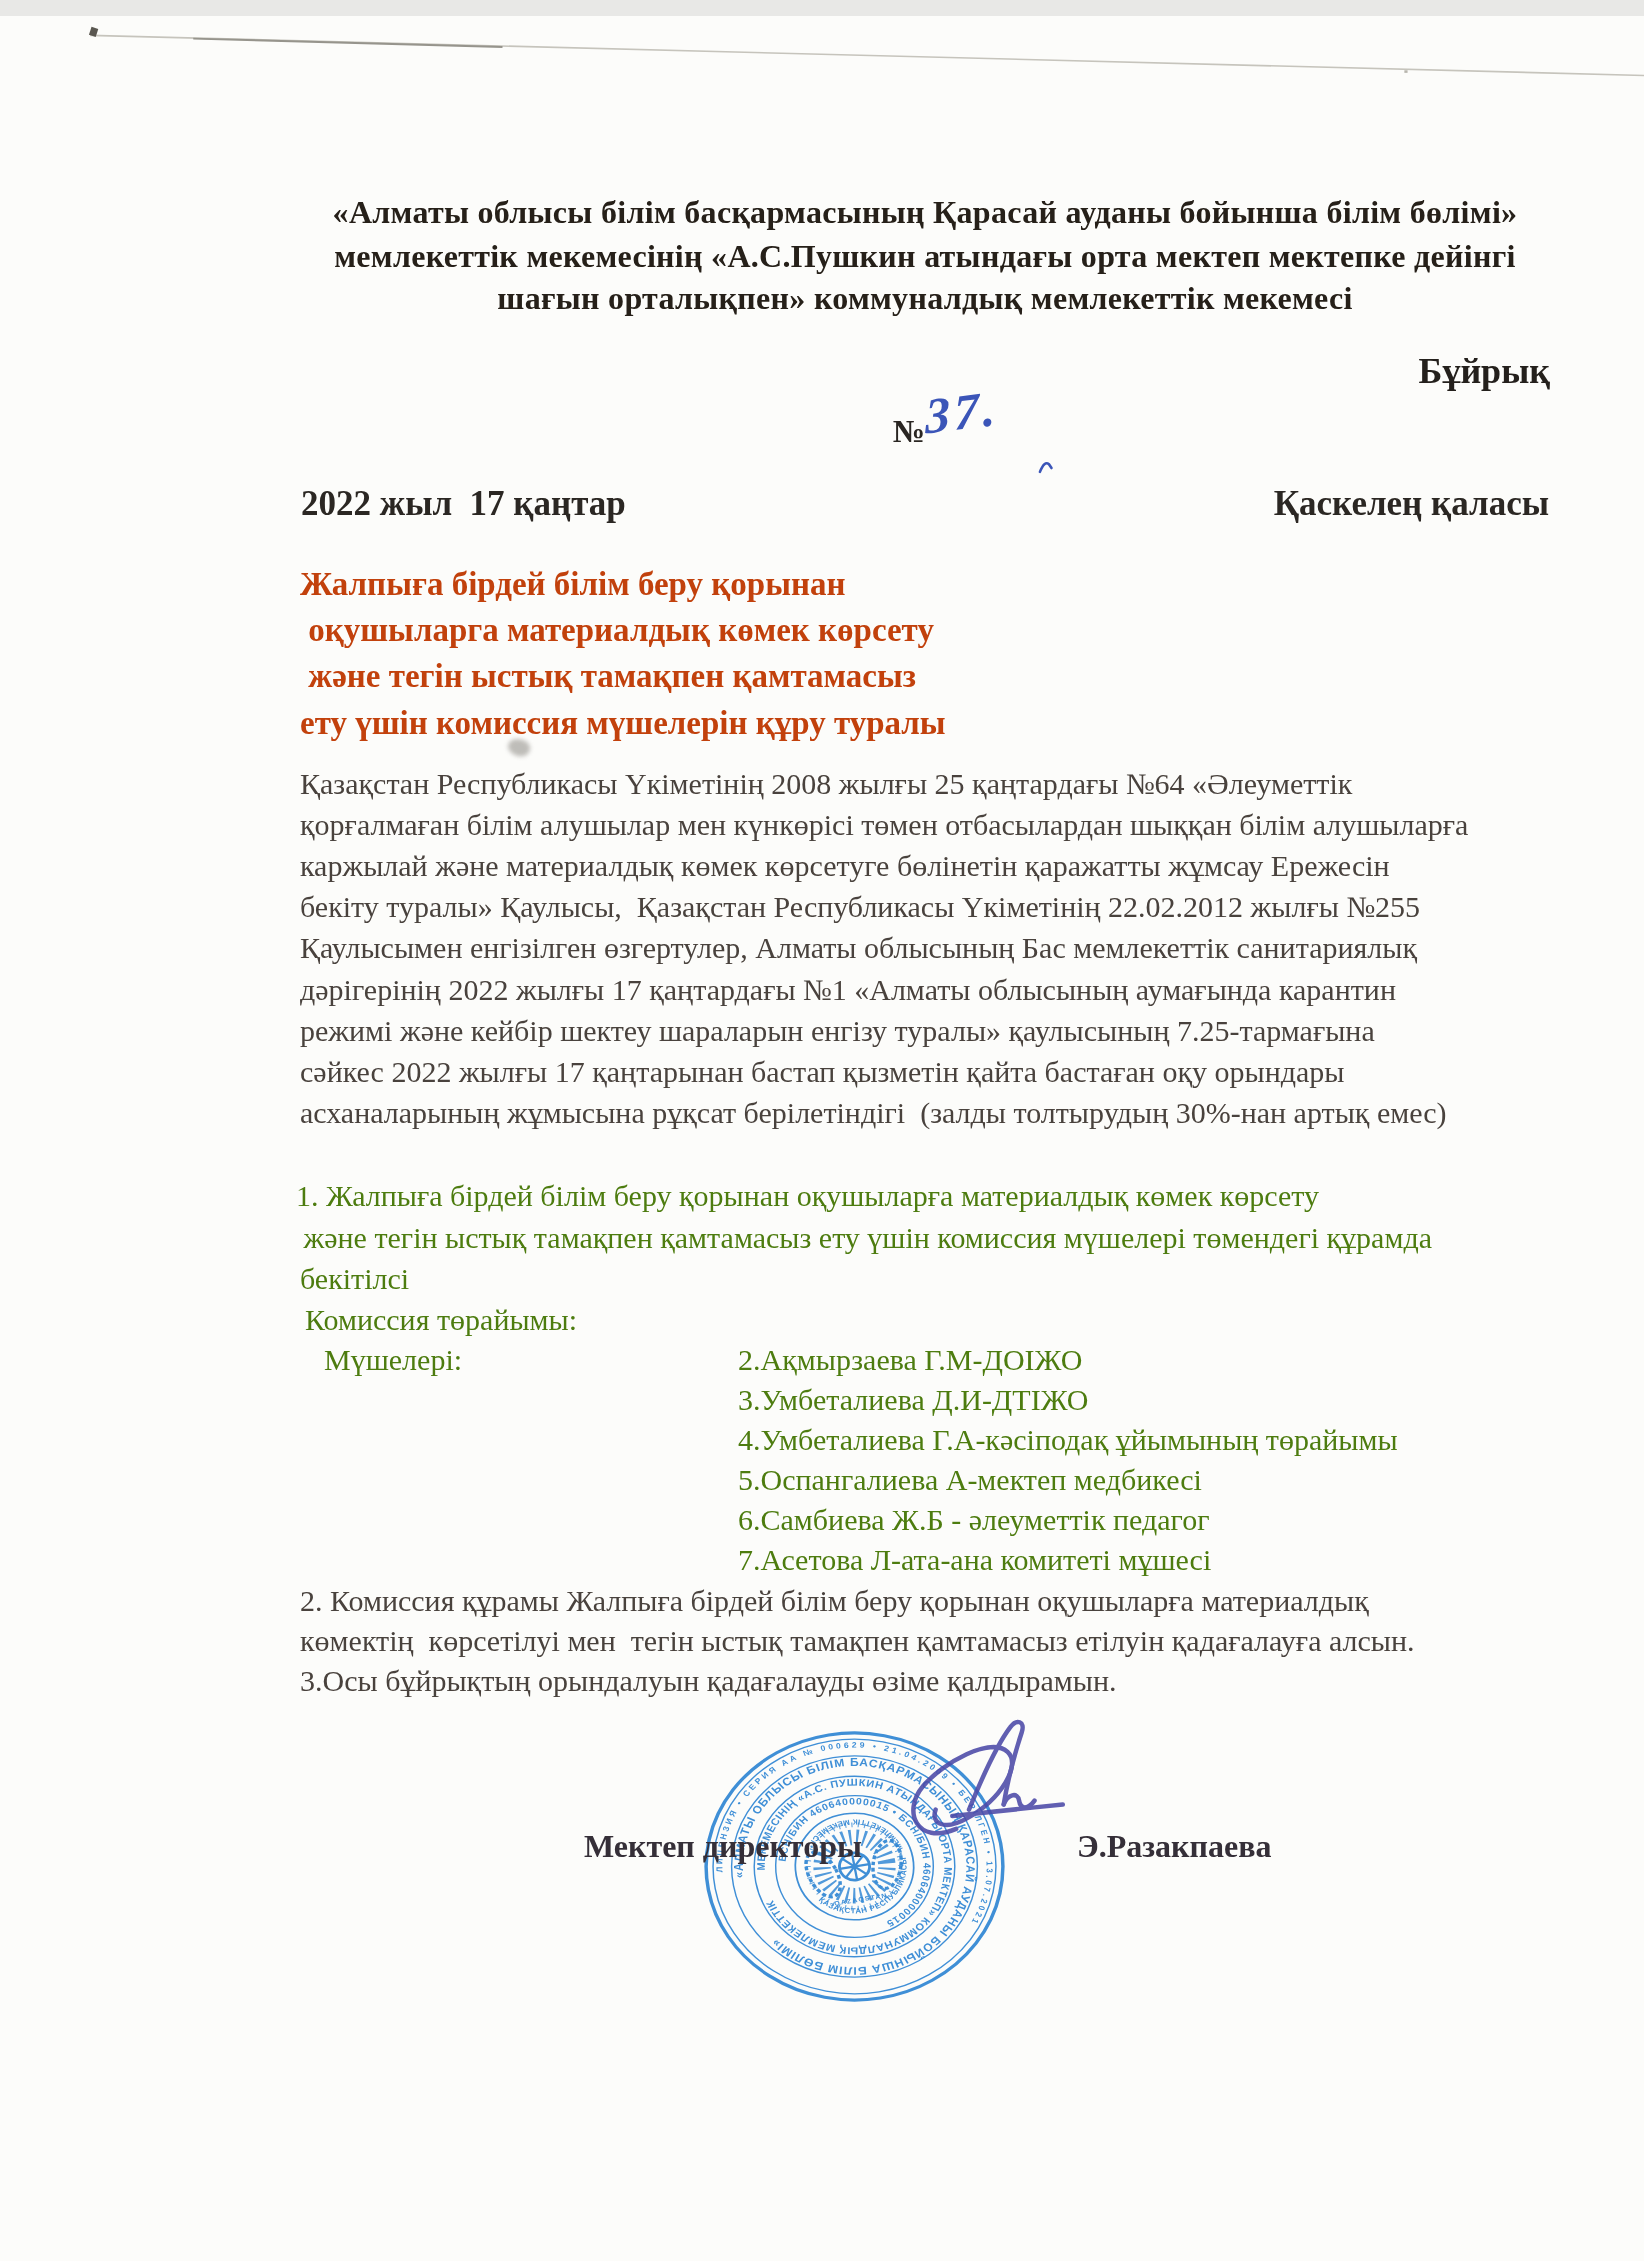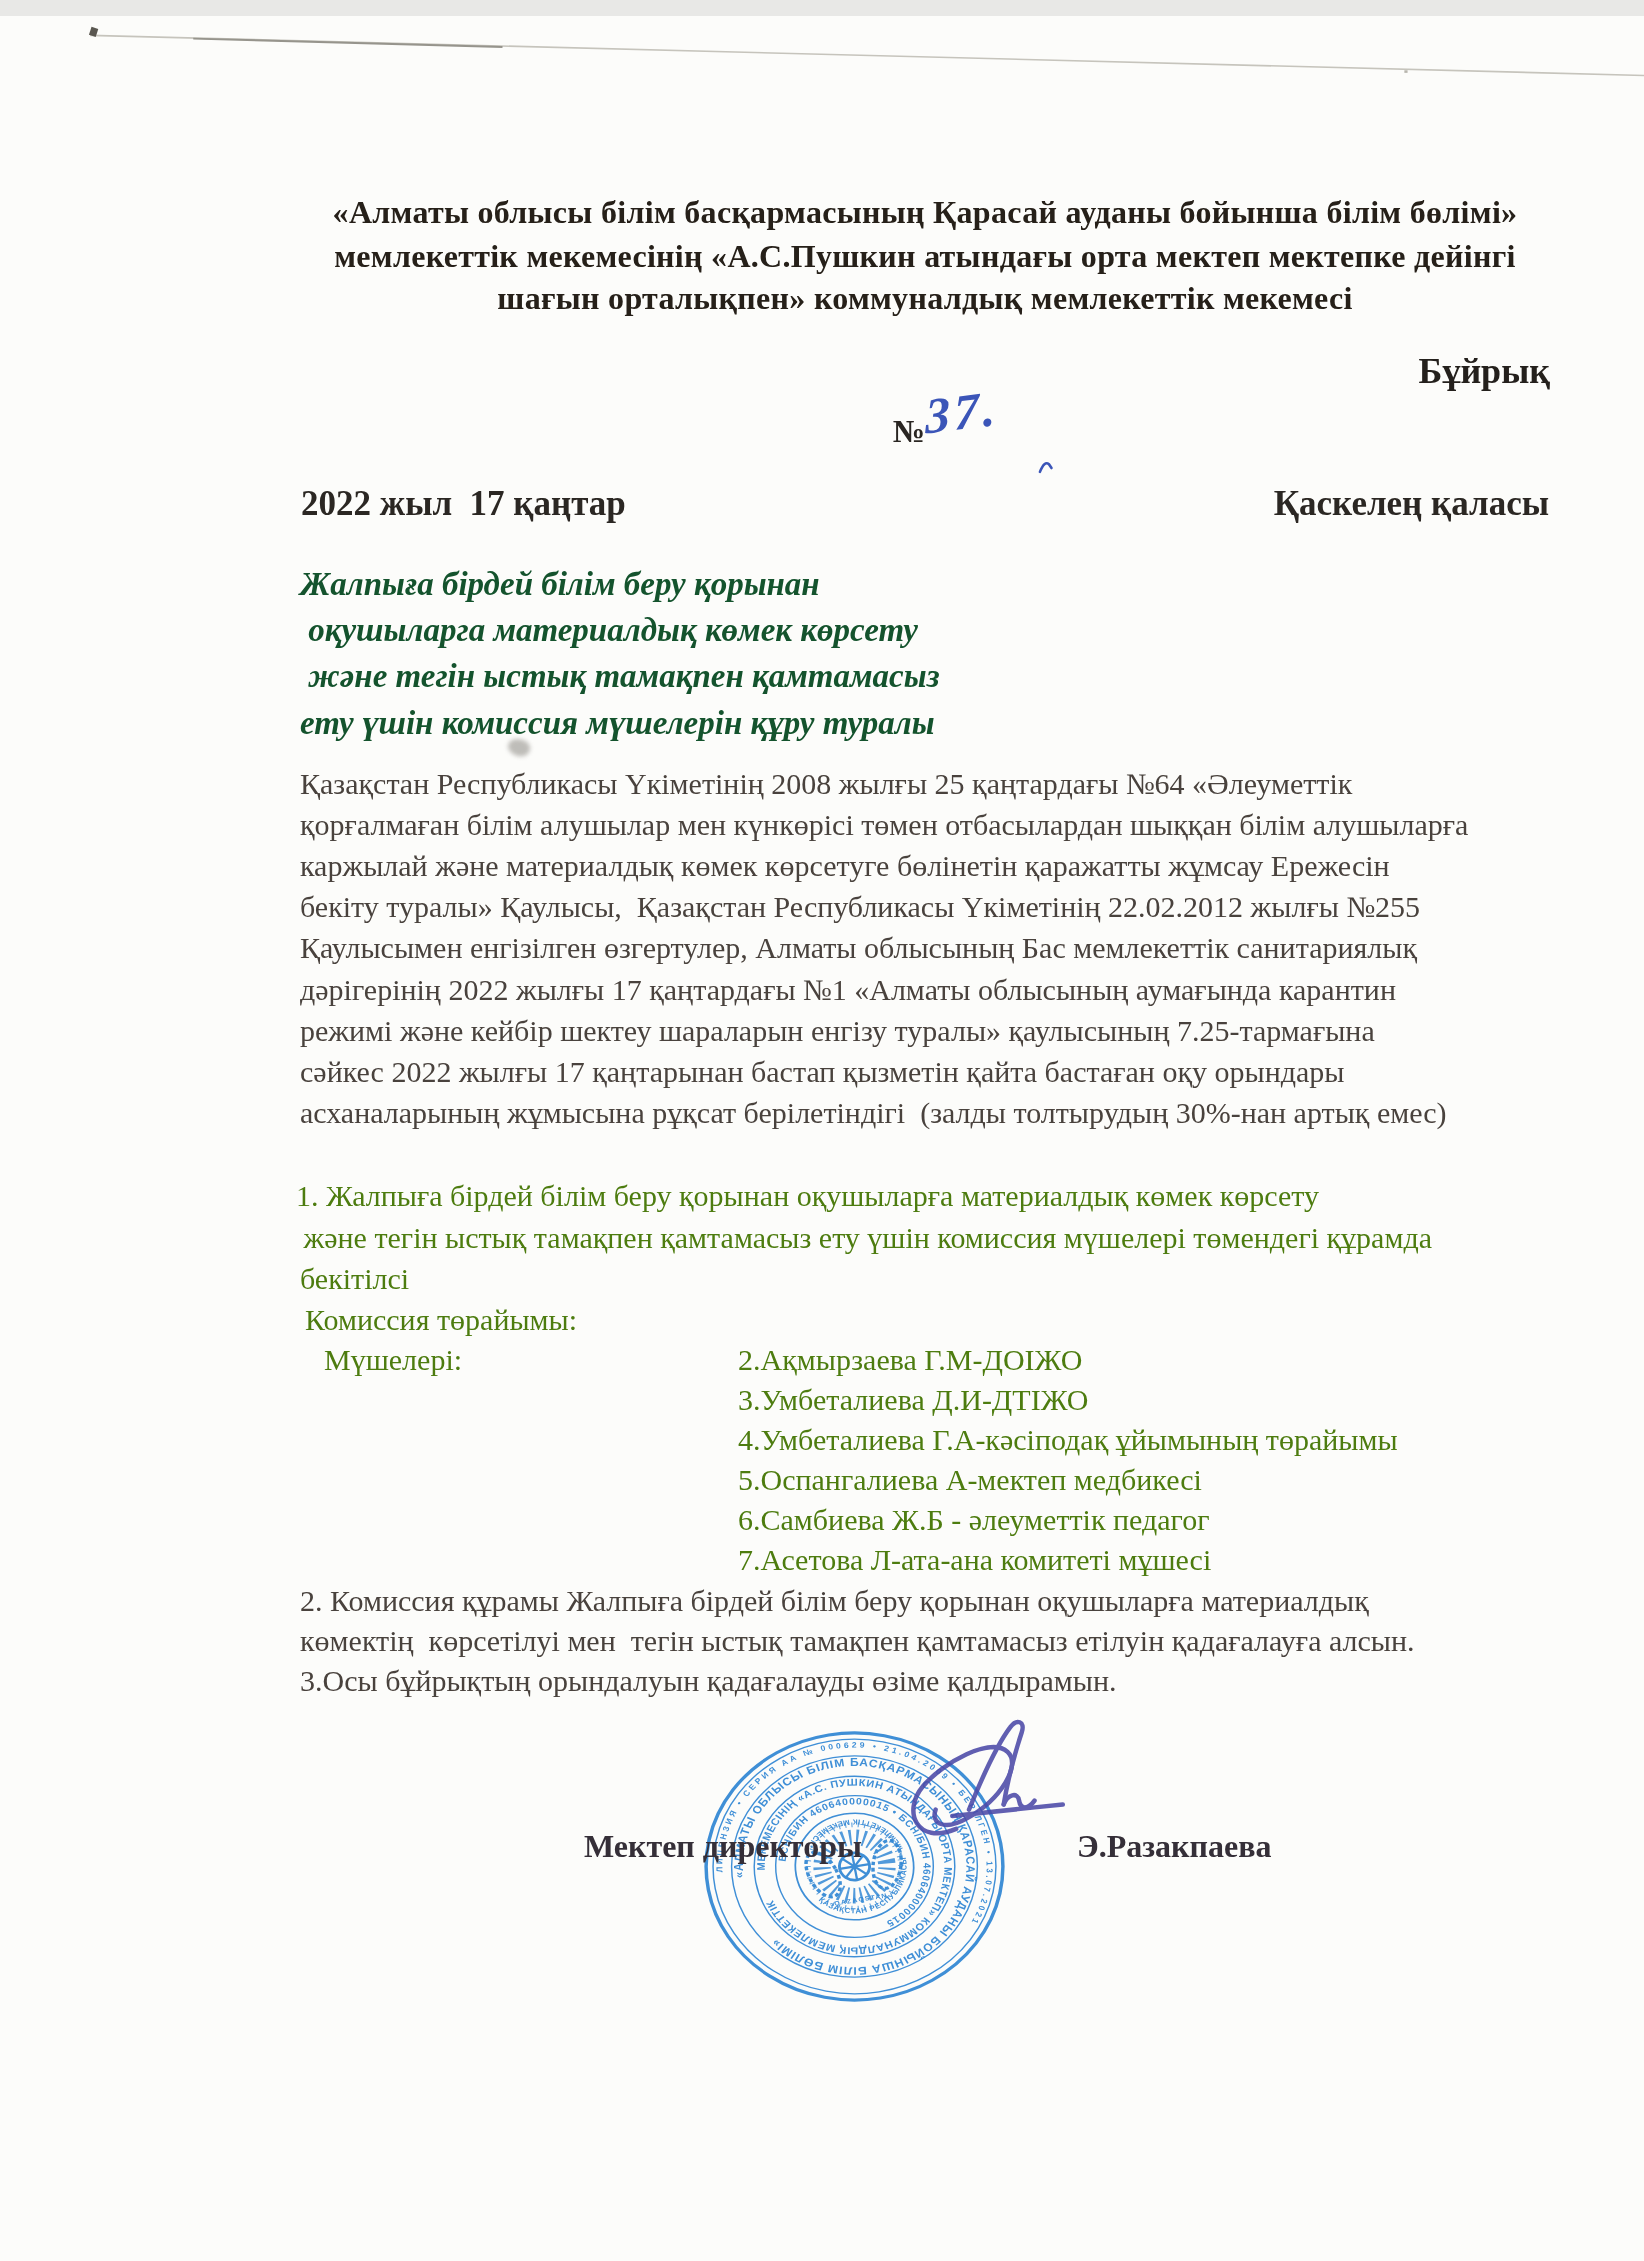--- a/index.html
+++ b/index.html
@@ -16,21 +16,21 @@
   .center-col{left:300px;width:1250px;text-align:center;}
   .hdr{font-weight:bold;font-size:32px;color:#262019;letter-spacing:0.3px;}
   .order-title{font-weight:bold;font-size:36px;color:#24201c;text-align:right;}
   .num-label{font-weight:bold;font-size:32px;color:#2a2622;}
   .handnum{
     font-size:50px;font-style:italic;font-weight:bold;
     transform:rotate(-7deg) skewX(-6deg);
     letter-spacing:3.9px;
   }
   .dateline{font-weight:bold;font-size:35px;color:#2b2723;}
-  .subj{font-weight:bold;font-size:33px;color:#14532d;font-style:italic;}
+  .subj{font-weight:bold;font-size:33px;color:#c2410c;}
   .body-line{font-size:30px;color:#49423d;}
   .body-dark{font-size:30px;color:#4d7c0f;}
   .resolve{font-weight:bold;font-size:37px;color:#201b17;letter-spacing:0.6px;}
   .sig{font-weight:bold;font-size:32px;color:#352f38;z-index:5;}
   .smudge{
     width:22px;height:17px;border-radius:60% 40% 55% 45%;
     background:#8d8a84;opacity:.55;filter:blur(1.9px);
     transform:rotate(25deg);
   }
   .stamp-wrap{left:682px;top:1672px;width:345px;height:313px;z-index:2;}

